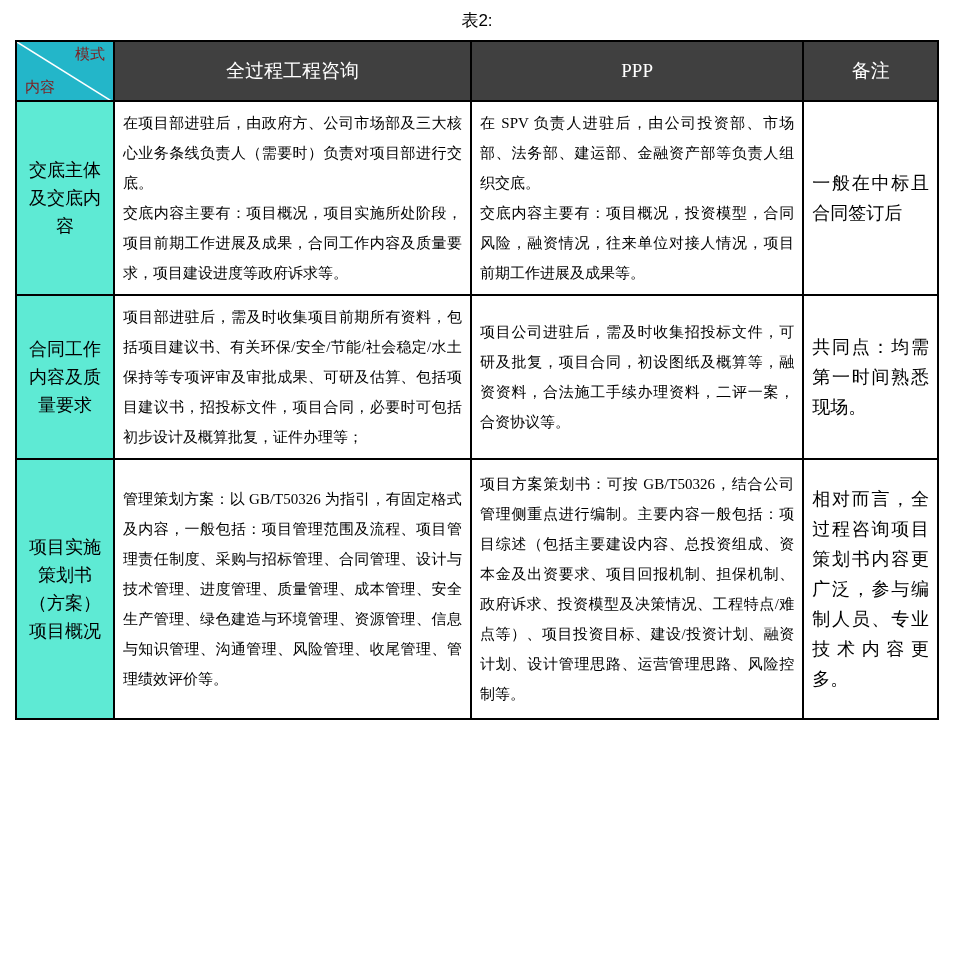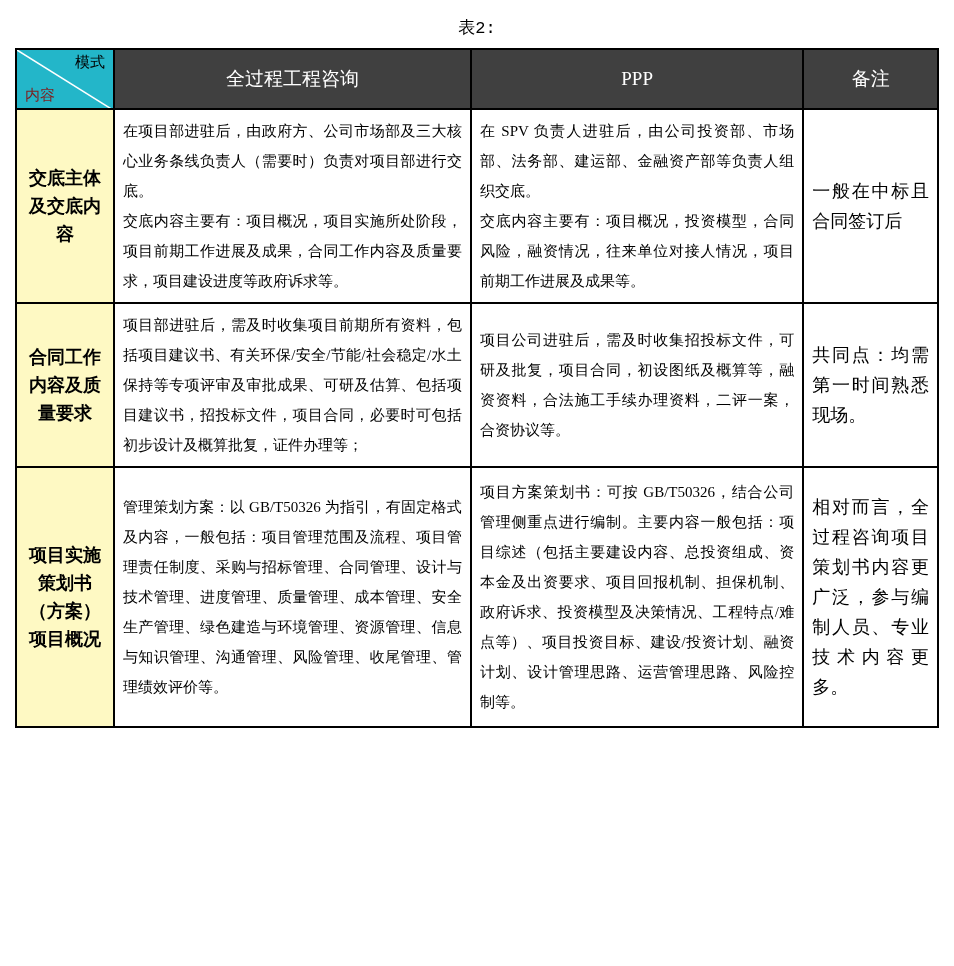--- a/index.html
+++ b/index.html
@@ -17,22 +17,22 @@
   .page {
     width: 954px;
     height: 966px;
     position: relative;
     box-sizing: border-box;
   }
   .caption {
     text-align: center;
     font-size: 17px;
     line-height: 26px;
-    padding: 16px 0 6px 0;
-    font-family: Liberation Mono, monospace;
+    padding: 8px 0 6px 0;
+    font-family: Liberation Sans, sans-serif;
   }
   table.matrix {
     border-collapse: collapse;
     width: 924px;
     margin: 0 auto;
     table-layout: fixed;
     border: 2px solid #000000;
     background: #ffffff;
   }
   table.matrix td, table.matrix th {
@@ -62,37 +62,36 @@
   }
   th.corner .slash svg {
     display: block;
   }
   th.corner .lbl-top {
     position: absolute;
     top: 3px;
     right: 8px;
     font-size: 15px;
     line-height: 19px;
-    color: #000000;
+    color: #7f1d1d;
   }
   th.corner .lbl-bottom {
     position: absolute;
     bottom: 3px;
     left: 8px;
     font-size: 15px;
     line-height: 19px;
     color: #7f1d1d;
   }
   td.rowhead {
-    background: #fef9c3;
+    background: #5eead4;
     text-align: center;
     font-size: 18px;
     line-height: 28px;
     width: 96px;
-    font-weight: bold;
   }
   td.cell {
     font-size: 15px;
     line-height: 30px;
     text-align: justify;
     text-justify: inter-ideograph;
     vertical-align: top;
     padding: 7px 9px;
   }
   td.cell p {

